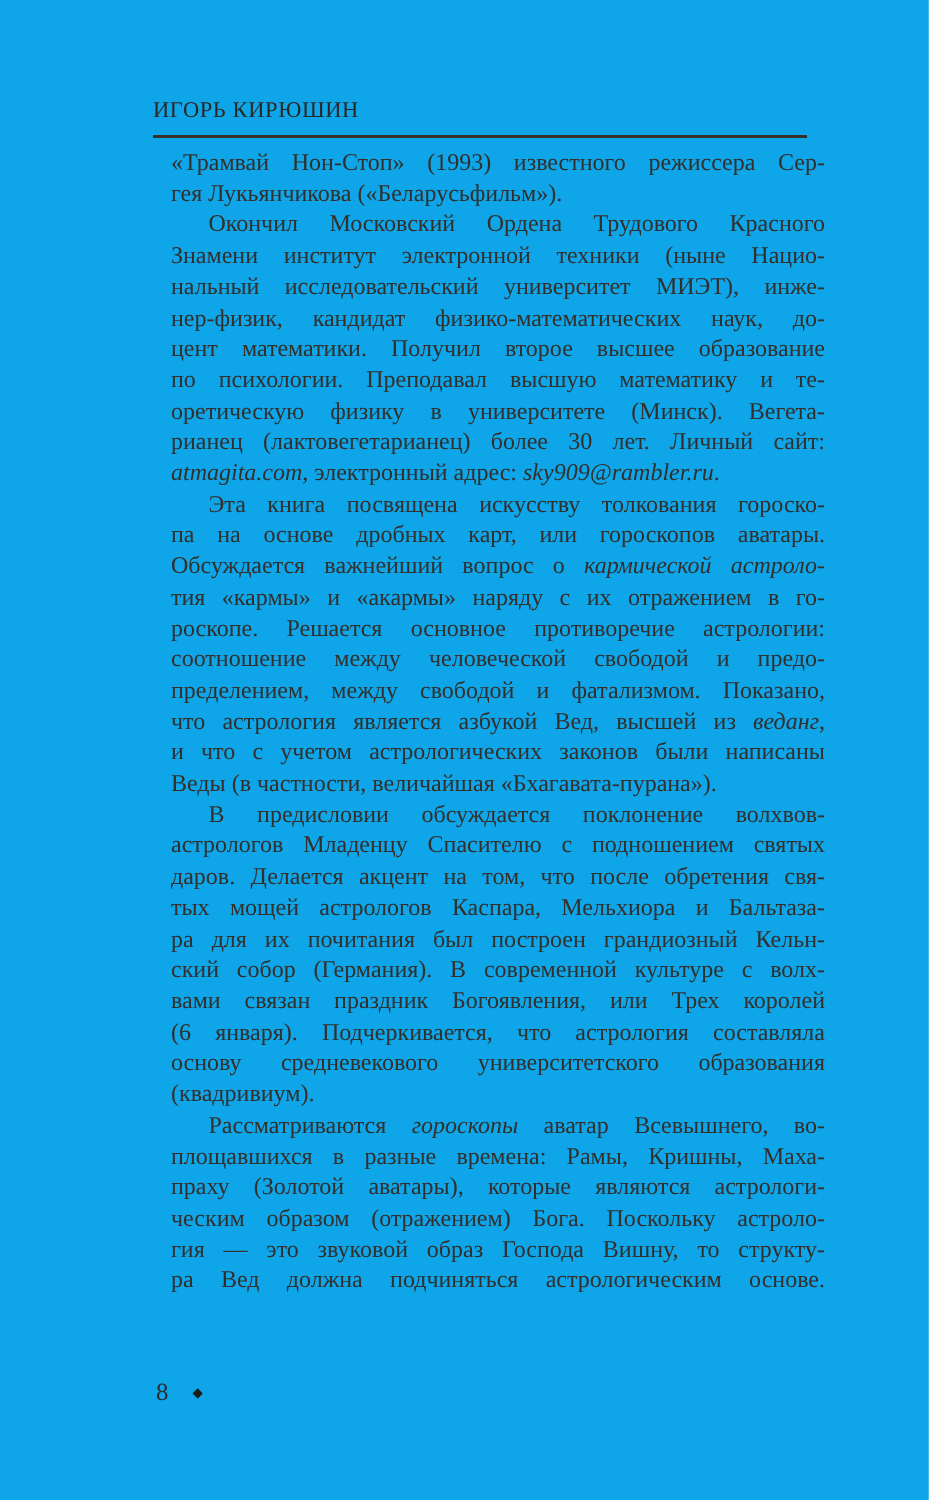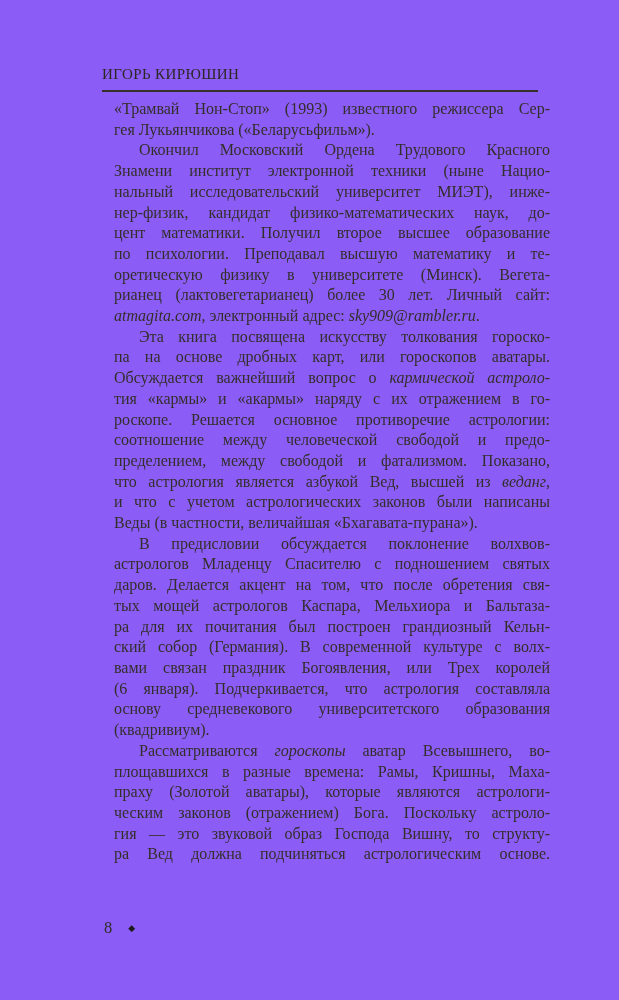--- a/index.html
+++ b/index.html
@@ -55,21 +55,21 @@
     display: inline-block;
     font-size: 9px;
     margin-left: 16px;
     vertical-align: 2px;
     color: #1d1b19;
   }
 </style>
 </head>
 <body>
 
-<div class="page" style="background: #8b5cf6;">
+<div class="page" style="background: #0ea5e9;">
 
   <div class="running-header">ИГОРЬ КИРЮШИН</div>
 
   <div class="header-rule" style="background: rgb(53, 50, 46);"></div>
 
   <div class="body-text" style="color: rgb(51, 47, 43);">
       <div class="line jfull"><span>«Трамвай Нон-Стоп» (1993) известного режиссера Сер-</span></div>
       <div class="line"><span>гея Лукьянчикова («Беларусьфильм»).</span></div>
       <div class="line indent jfull"><span>Окончил Московский Ордена Трудового Красного</span></div>
       <div class="line jfull"><span>Знамени институт электронной техники (ныне Нацио-</span></div>
@@ -96,21 +96,21 @@
       <div class="line jfull"><span>тых мощей астрологов Каспара, Мельхиора и Бальтаза-</span></div>
       <div class="line jfull"><span>ра для их почитания был построен грандиозный Кельн-</span></div>
       <div class="line jfull"><span>ский собор (Германия). В современной культуре с волх-</span></div>
       <div class="line jfull"><span>вами связан праздник Богоявления, или Трех королей</span></div>
       <div class="line jfull"><span>(6 января). Подчеркивается, что астрология составляла</span></div>
       <div class="line jfull"><span>основу средневекового университетского образования</span></div>
       <div class="line"><span>(квадривиум).</span></div>
       <div class="line indent jfull"><span>Рассматриваются </span><span class="it">гороскопы</span><span> аватар Всевышнего, во-</span></div>
       <div class="line jfull"><span>площавшихся в разные времена: Рамы, Кришны, Маха-</span></div>
       <div class="line jfull"><span>праху (Золотой аватары), которые являются астрологи-</span></div>
-      <div class="line jfull"><span>ческим законов (отражением) Бога. Поскольку астроло-</span></div>
+      <div class="line jfull"><span>ческим образом (отражением) Бога. Поскольку астроло-</span></div>
       <div class="line jfull"><span>гия — это звуковой образ Господа Вишну, то структу-</span></div>
       <div class="line jfull"><span>ра Вед должна подчиняться астрологическим основе.</span></div>
     </div>
 
   <div class="footer">
     <span>8</span><span class="diamond">◆</span>
   </div>
 
 </div>
 

